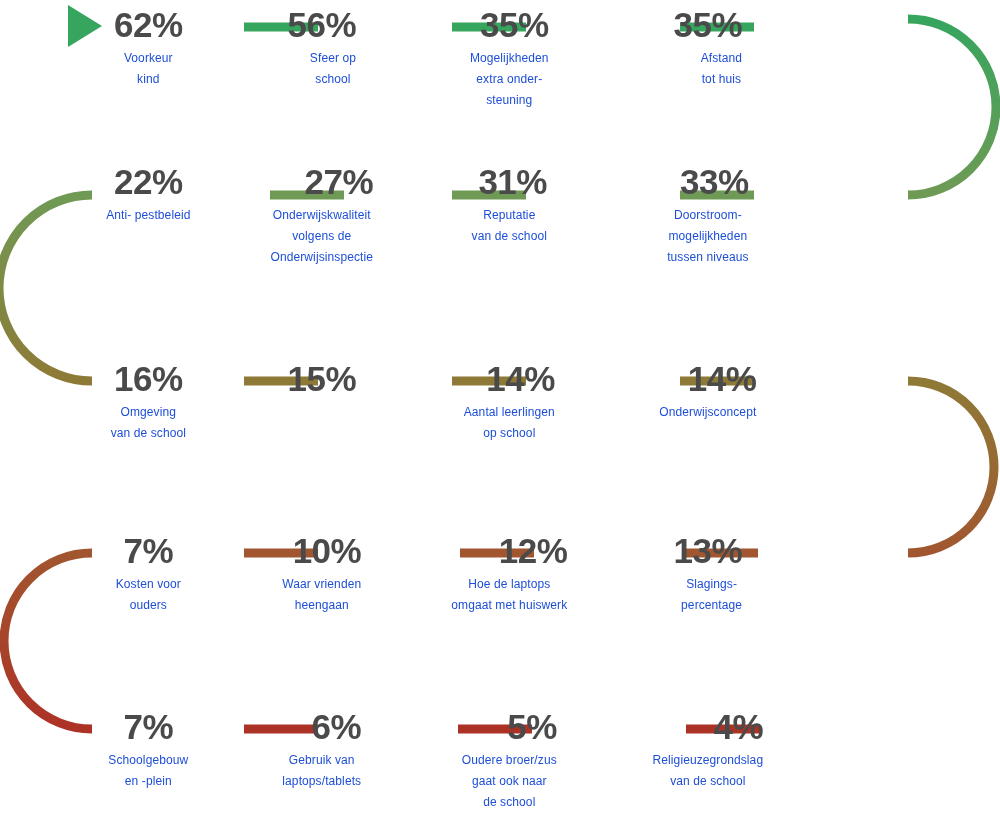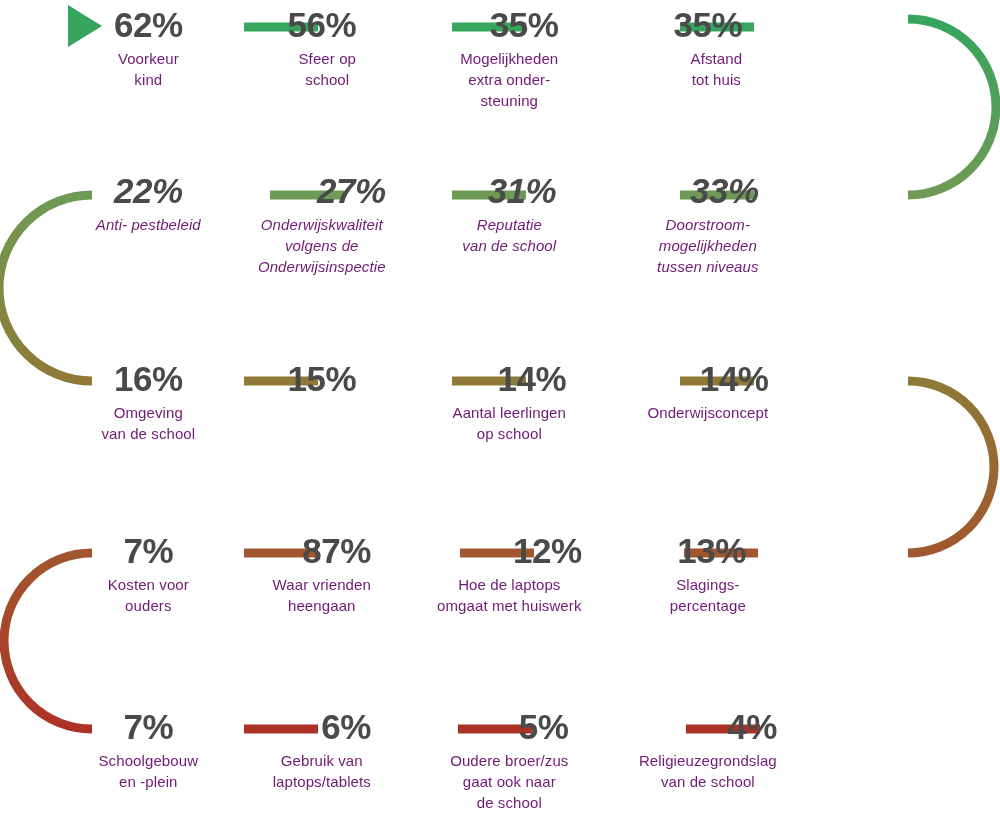--- a/index.html
+++ b/index.html
@@ -47,24 +47,24 @@
   .pct {
     font-size: 35px;
     font-weight: bold;
     line-height: 40px;
     letter-spacing: -0.5px;
     color: #4a4a4a;
     white-space: nowrap;
   }
 
   .caption {
-    font-size: 15px;
+    font-size: 12px;
     line-height: 21px;
     text-align: center;
-    color: #701a75;
+    color: #1d4ed8;
     margin-top: 3px;
     white-space: pre-line;
     letter-spacing: 0.1px;
   }
 
   
   .c0 { width: 250px; padding-right: 0; }
   .c1 { width: 202px; }
   .c2 { width: 223px; }
   .c3 { width: 227px; }
@@ -172,21 +172,21 @@
     </div>
   <div class="cell c3">
       <div class="inner">
     <div class="pct">35%</div>
     <div class="caption">Afstand
 tot huis</div>
   </div>
     </div>
 </div>
 
-<div class="row" style="top: 171px; font-style: italic;">
+<div class="row" style="top: 162px;">
   <div class="cell c0">
       <div class="inner">
     <div class="pct">22%</div>
     <div class="caption">Anti- pestbeleid</div>
   </div>
     </div>
   <div class="cell c1">
       <div class="inner">
     <div class="pct">27%</div>
     <div class="caption">Onderwijskwaliteit
@@ -242,21 +242,21 @@
 <div class="row" style="top: 531px;">
   <div class="cell c0">
       <div class="inner">
     <div class="pct">7%</div>
     <div class="caption">Kosten voor
 ouders</div>
   </div>
     </div>
   <div class="cell c1">
       <div class="inner">
-    <div class="pct">87%</div>
+    <div class="pct">10%</div>
     <div class="caption">Waar vrienden
 heengaan</div>
   </div>
     </div>
   <div class="cell c2">
       <div class="inner">
     <div class="pct">12%</div>
     <div class="caption">Hoe de laptops
 omgaat met huiswerk</div>
   </div>

